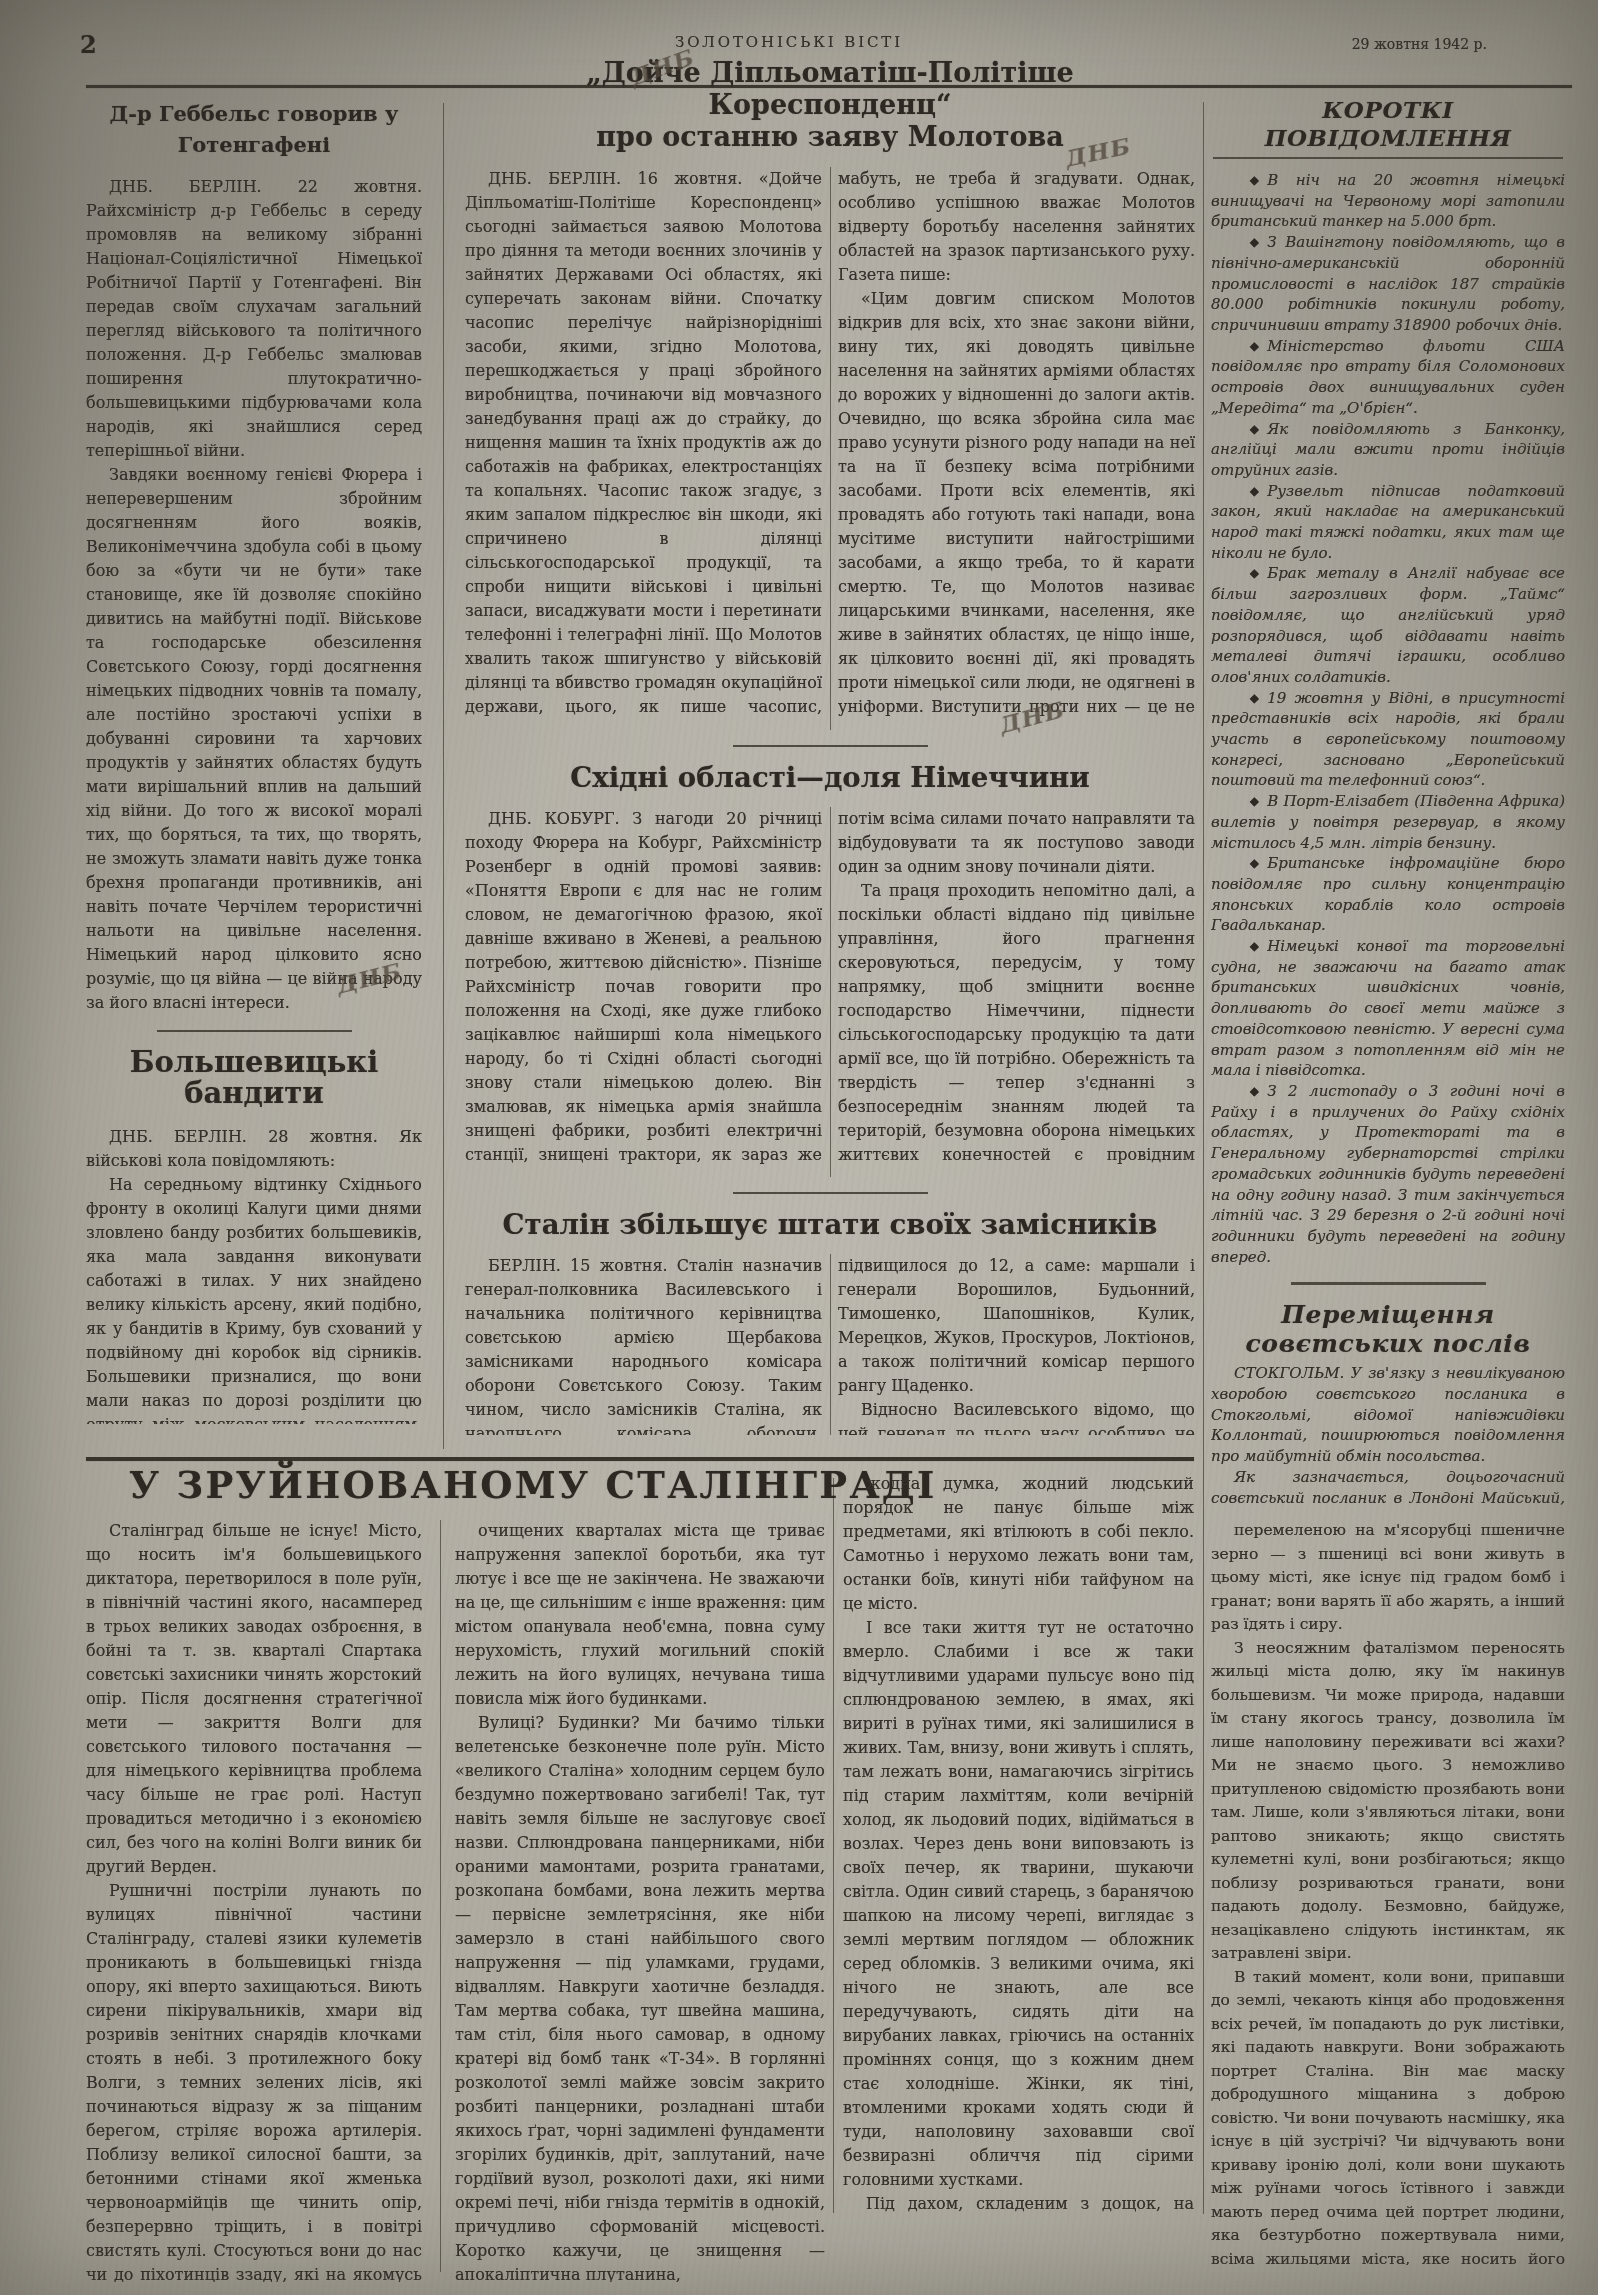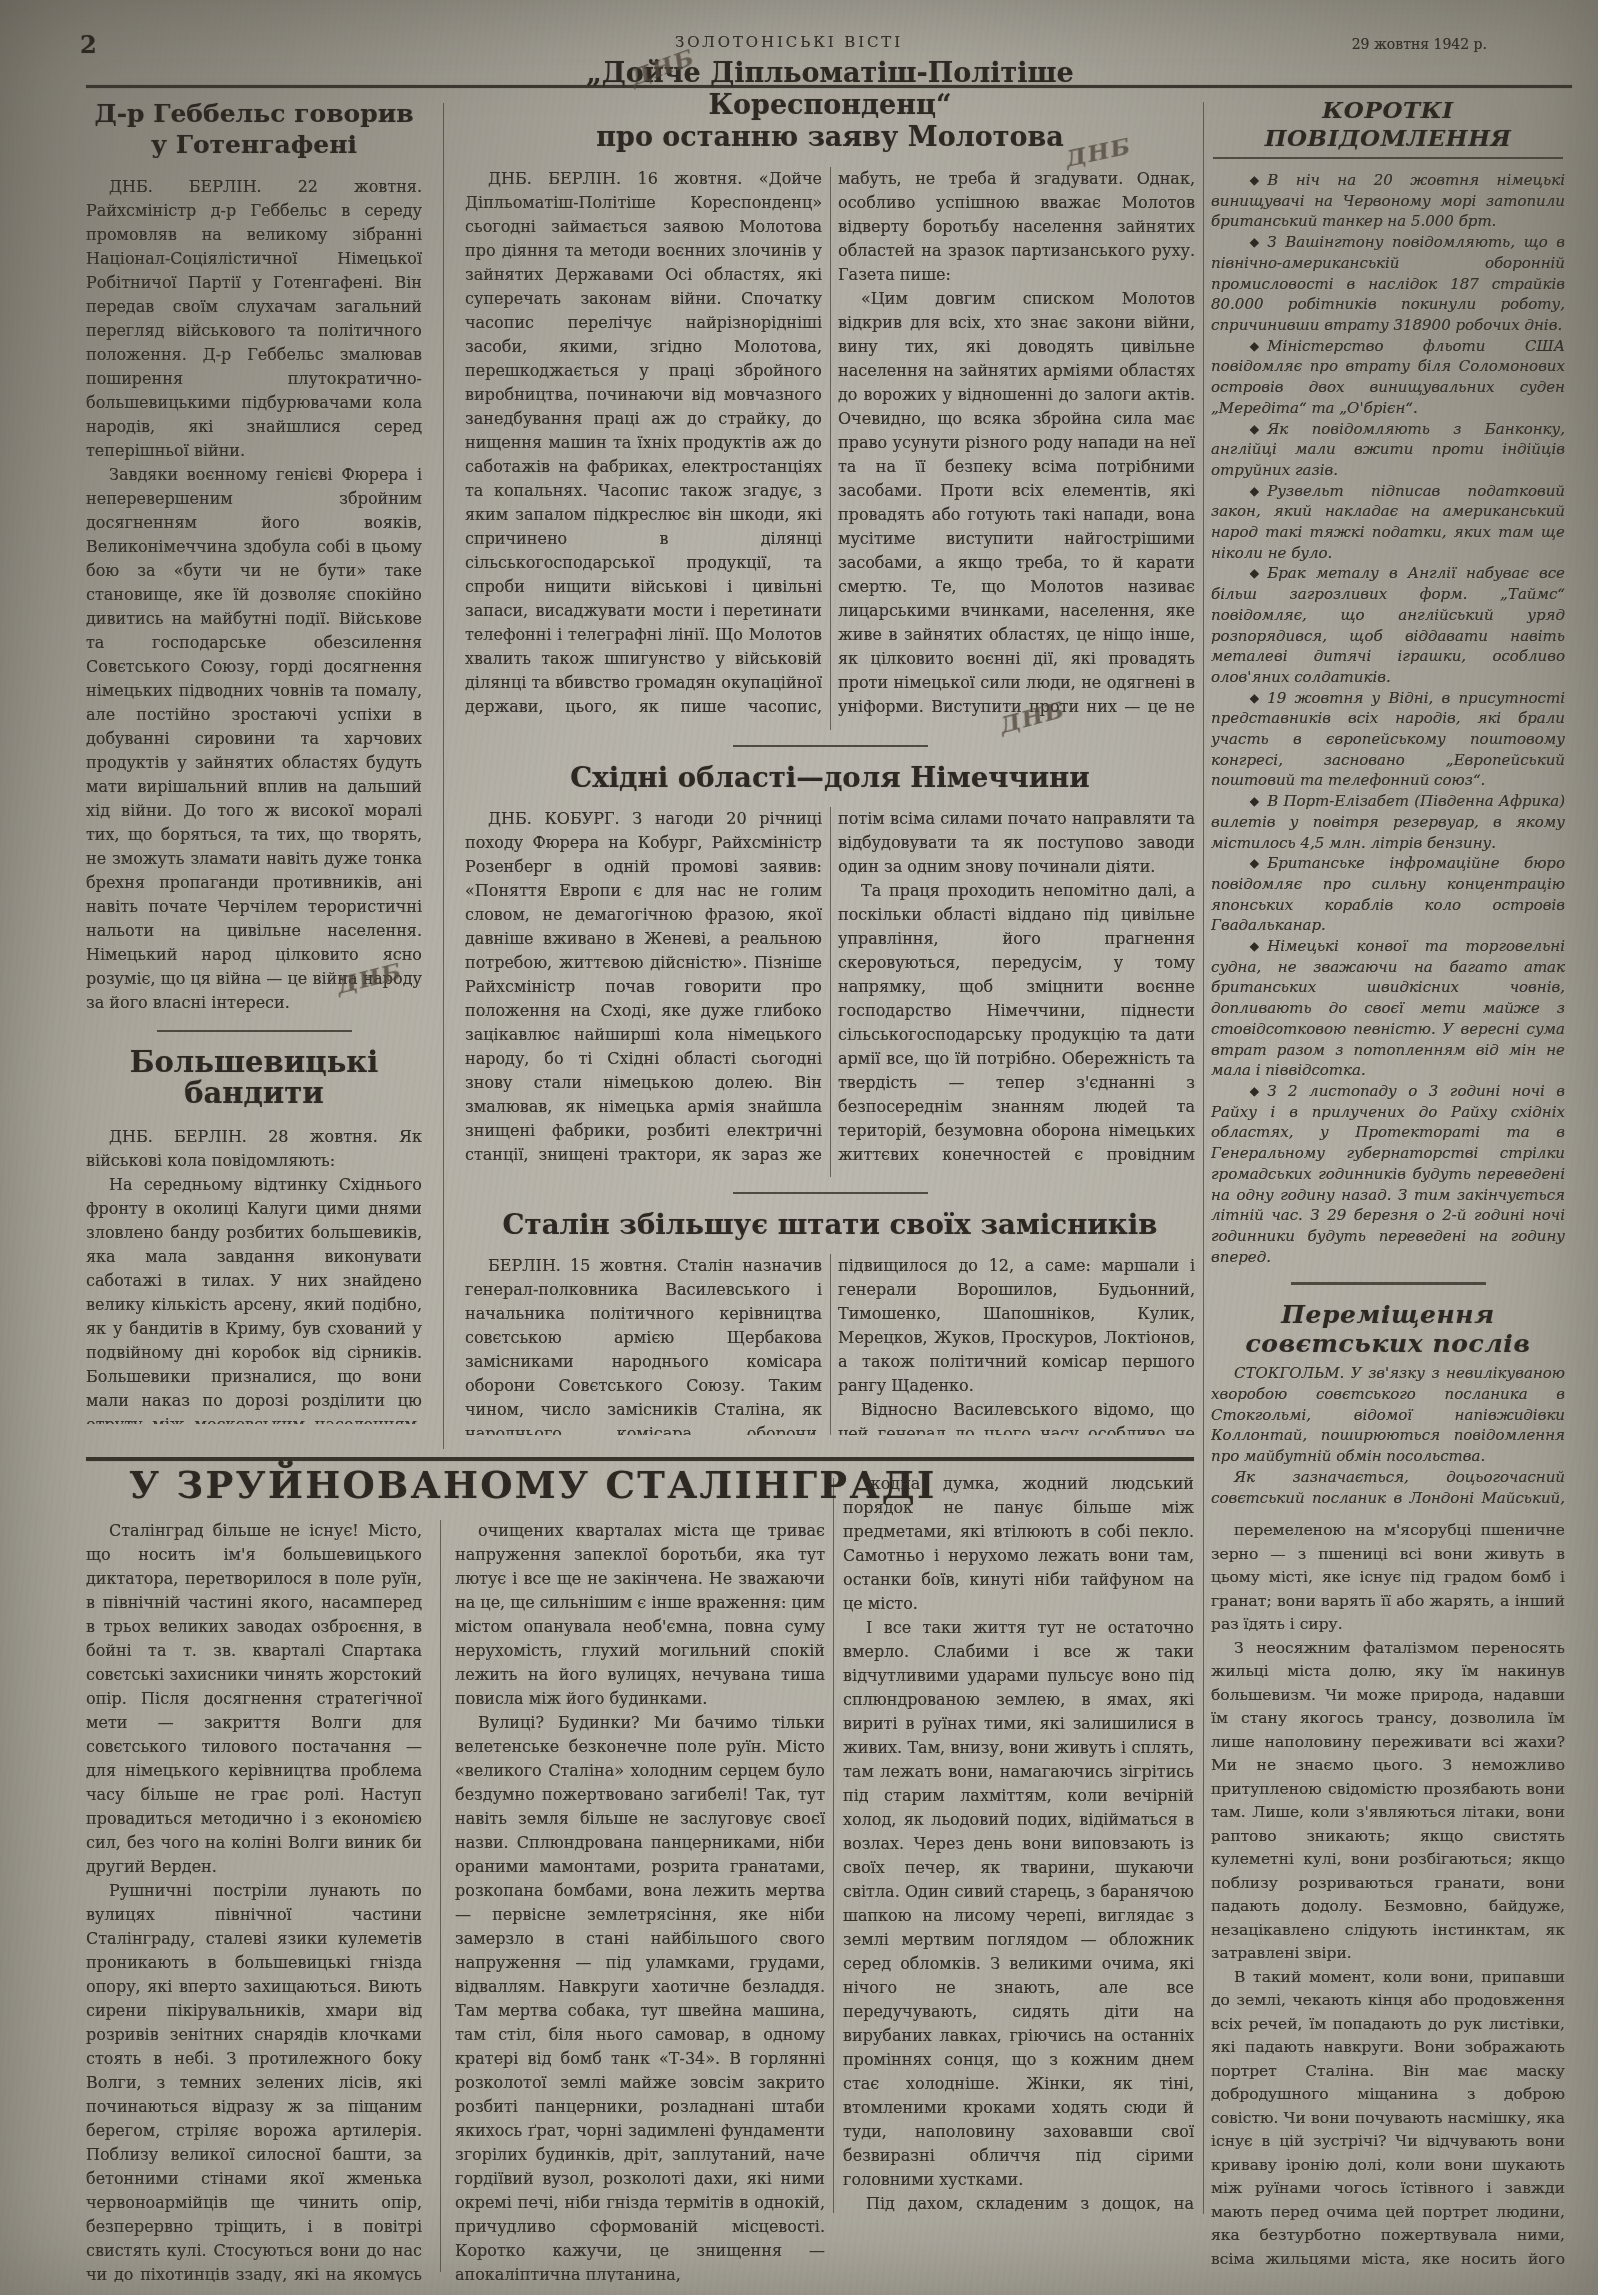--- a/index.html
+++ b/index.html
@@ -18,21 +18,21 @@
   .hl { font-weight:bold; color:#2d2822; text-shadow:0 0 1.1px rgba(45,40,33,0.35); }
   .hr2{position:absolute;height:3.4px;background:#3c372e;box-shadow:0 5.2px 0 -1.7px #4a453b, 0 0 1.1px rgba(40,36,30,.6);}
   .hr-thick{position:absolute;height:4px;background:#39342b;box-shadow:0 6.3px 0 -2.3px #39342b,0 0 1.1px rgba(40,36,30,.6);}
   .vr{position:absolute;width:1.1px;background:#4a443a;opacity:.75;}
   .short-rule{height:2.3px;background:#3c372e;width:195px;margin:15px auto 15px auto;opacity:.85;}
 
   .body-text p{margin:0;text-align:justify;text-indent:23px;line-height:24px;font-size:16px;}
   .dateline{font-variant:normal;}
 
   .col-left{left:86px;top:98px;width:336px;position:absolute;height:1326px;overflow:hidden;}
-  .col-left h2{font-size:25px;line-height:31px;text-align:center;margin:0 0 15px 0;}
+  .col-left h2{font-size:21px;line-height:31px;text-align:center;margin:0 0 15px 0;}
   .col-left h2.second{font-size:29px;margin:3.4px 0 16px 0;}
 
   .col-mid{left:465px;top:57px;width:730px;position:absolute;height:1378px;overflow:hidden;}
   .col-mid h1{font-size:27px;line-height:32px;text-align:center;margin:0 0 13.8px 0;}
   .twocol{column-count:2;column-gap:16px;column-fill:auto;overflow:hidden;
           column-rule:1.1px solid rgba(74,68,58,.75);}
   .tc-a{height:563px;}
   .tc-b{height:370px;}
   .tc-c{height:215px;}
   .col-mid h2{font-size:27.6px;line-height:32px;text-align:center;margin:0 0 12.6px 0;}

